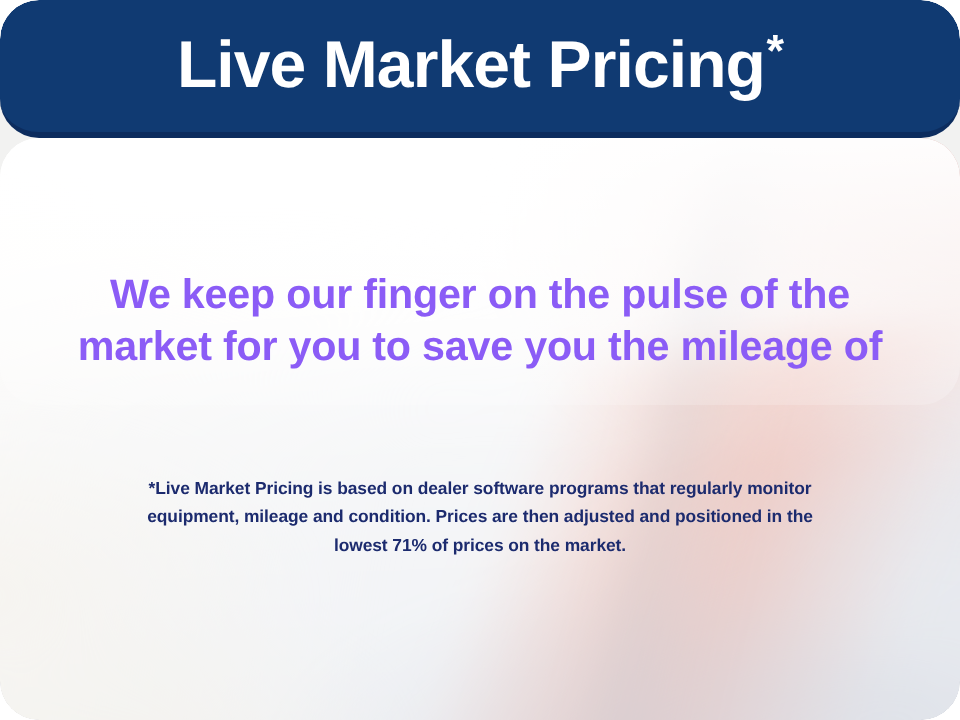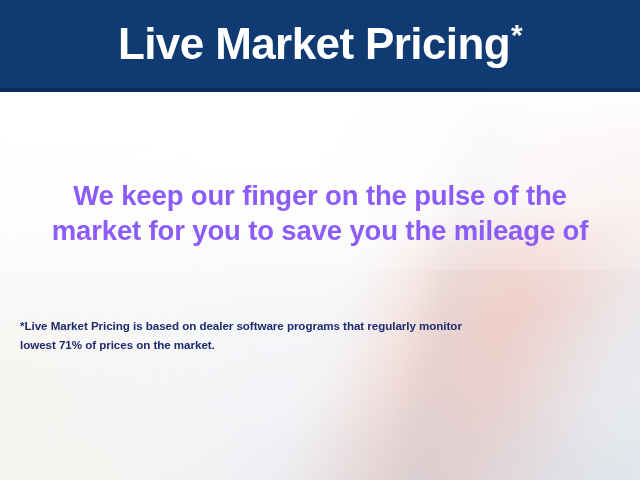--- a/index.html
+++ b/index.html
@@ -1,15 +1,15 @@
 <!DOCTYPE html>
 <html><head>
 <meta charset="utf-8">
 <style>
-  * { margin: 0; padding: 0; box-sizing: border-box; }
+  * { margin: 0; padding: 0; box-sizing: border-box; border-radius: 26px; }
 
   html, body {
     width: 640px;
     height: 480px;
     overflow: hidden;
     background: #ffffff;
   }
 
   .banner {
     position: relative;
@@ -183,20 +183,21 @@
 
   .headline .line { display: block; white-space: nowrap; }
 
   
   .fineprint {
     position: absolute;
     left: 20px;
     top: 316px;
     width: 600px;
     z-index: 4;
+    text-align: center;
     color: #1c2b6e;
     font-size: 11.6px;
     font-weight: bold;
     line-height: 19.2px;
     letter-spacing: -0.05px;
   }
 
   .fineprint .line { display: block; white-space: nowrap; }
 </style>
 </head>
@@ -224,16 +225,17 @@
     </div>
   </div>
 
   <div class="headline">
     <span class="line">We keep our finger on the pulse of the</span>
     <span class="line">market for you to save you the mileage of</span>
   </div>
 
   <div class="fineprint">
     <span class="line">*Live Market Pricing is based on dealer software programs that regularly monitor</span>
+    <span class="line">equipment, mileage and condition. Prices are then adjusted and positioned in the</span>
     <span class="line">lowest 71% of prices on the market.</span>
   </div>
 
 </div>
 
 </body></html>

